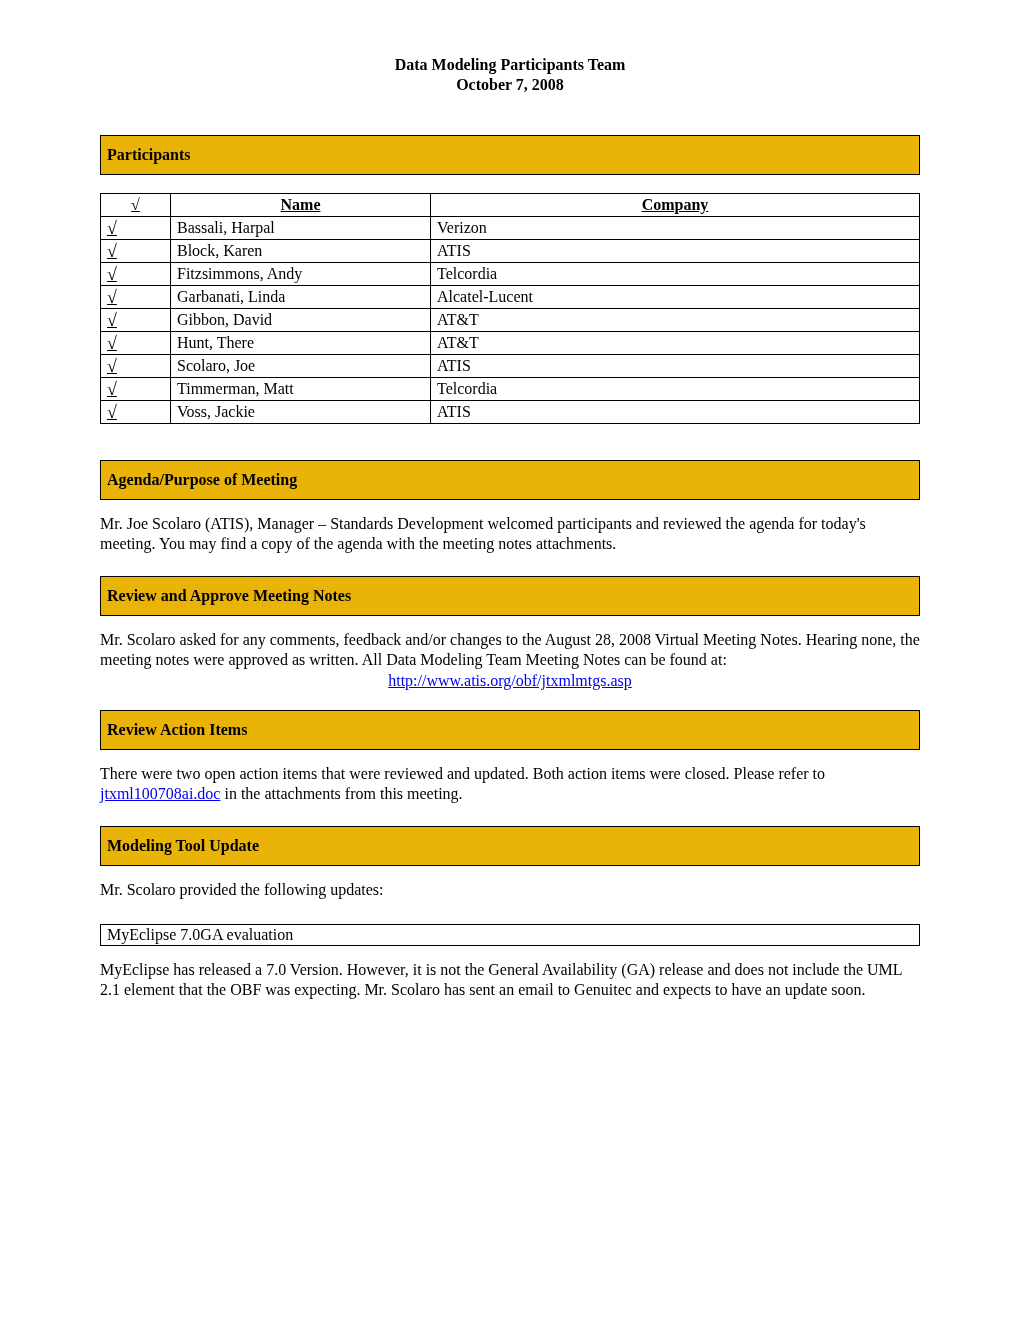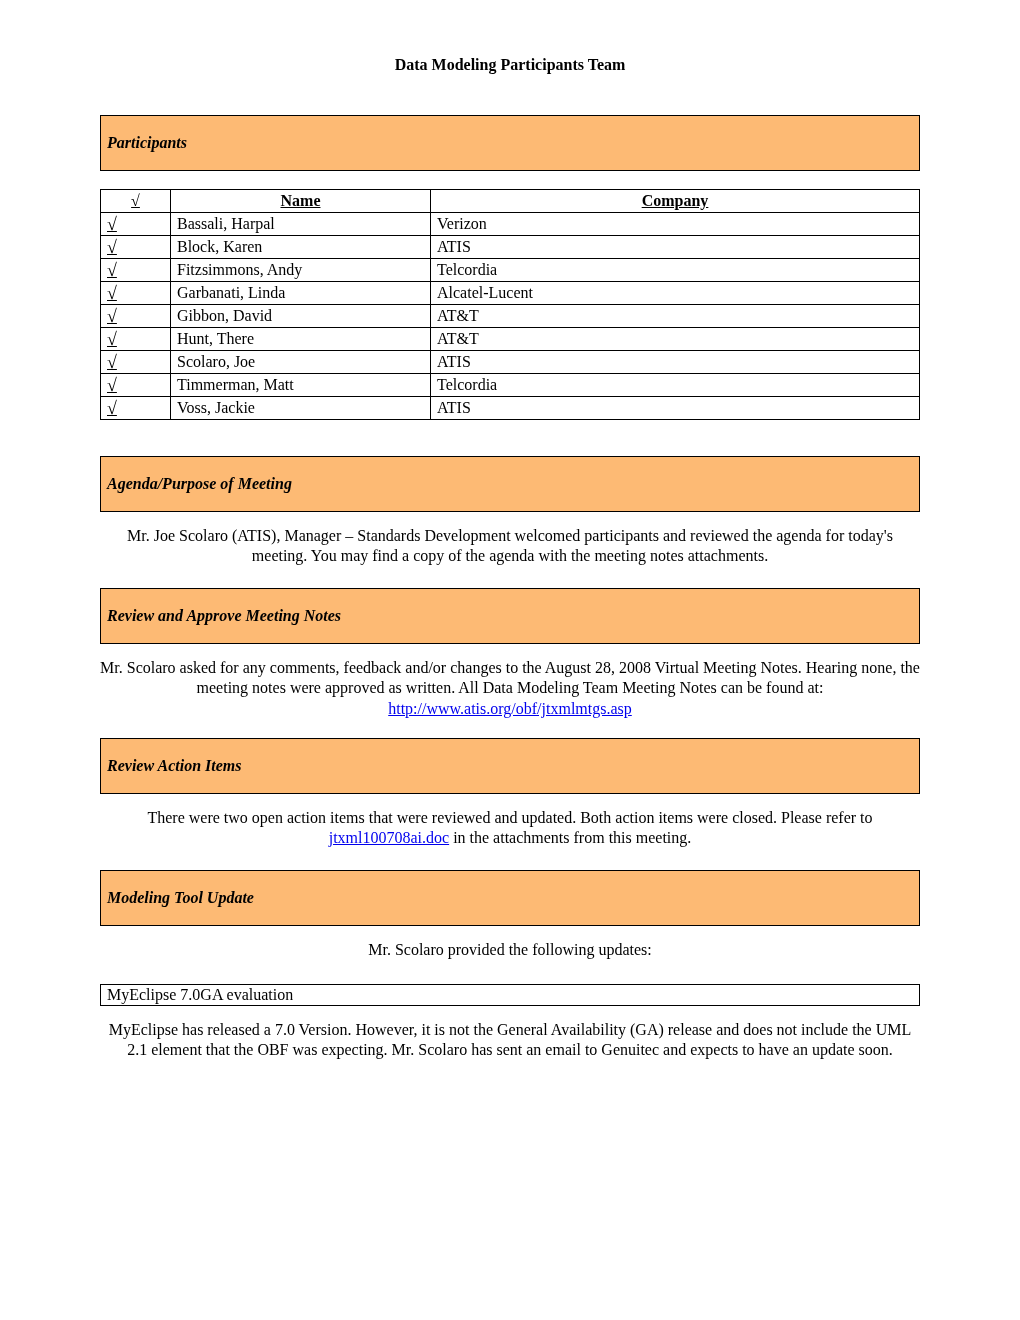--- a/index.html
+++ b/index.html
@@ -17,23 +17,22 @@
     box-sizing: content-box;
   }
   .header {
     text-align: center;
     font-weight: bold;
     margin-bottom: 40px;
     line-height: 1.25;
   }
   .section-bar {
     border: 1.5px solid #000;
-    background: #fdba74;
-    padding: 18px 6px;
-    font-style: italic;
+    background: #eab308;
+    padding: 10px 6px;
     font-weight: bold;
     margin-bottom: 14px;
   }
   .sub-bar {
     border: 1px solid #000;
     padding: 1px 6px;
     margin: 24px 0 14px 0;
   }
   table.participants {
     border-collapse: collapse;
@@ -59,21 +58,20 @@
   .chk {
     text-align: center;
     font-weight: bold;
     font-size: 18px;
     text-decoration: underline;
     line-height: 1;
   }
   p.body {
     margin: 0 0 16px 0;
     line-height: 1.25;
-    text-align: center;
   }
   .center-link {
     text-align: center;
     margin-bottom: 20px;
   }
   a.link {
     color: #0000ee;
     text-decoration: underline;
   }
   .file-link {
@@ -84,20 +82,21 @@
     margin-top: 22px;
   }
 </style>
 </head>
 <body>
 
 <div class="page">
 
   <div class="header">
     <div>Data Modeling Participants Team</div>
+    <div>October 7, 2008</div>
   </div>
 
   <div class="section-bar">Participants</div>
 
   <table class="participants">
     <colgroup>
       <col class="check">
         <col class="name">
         <col class="company">
     </colgroup>

